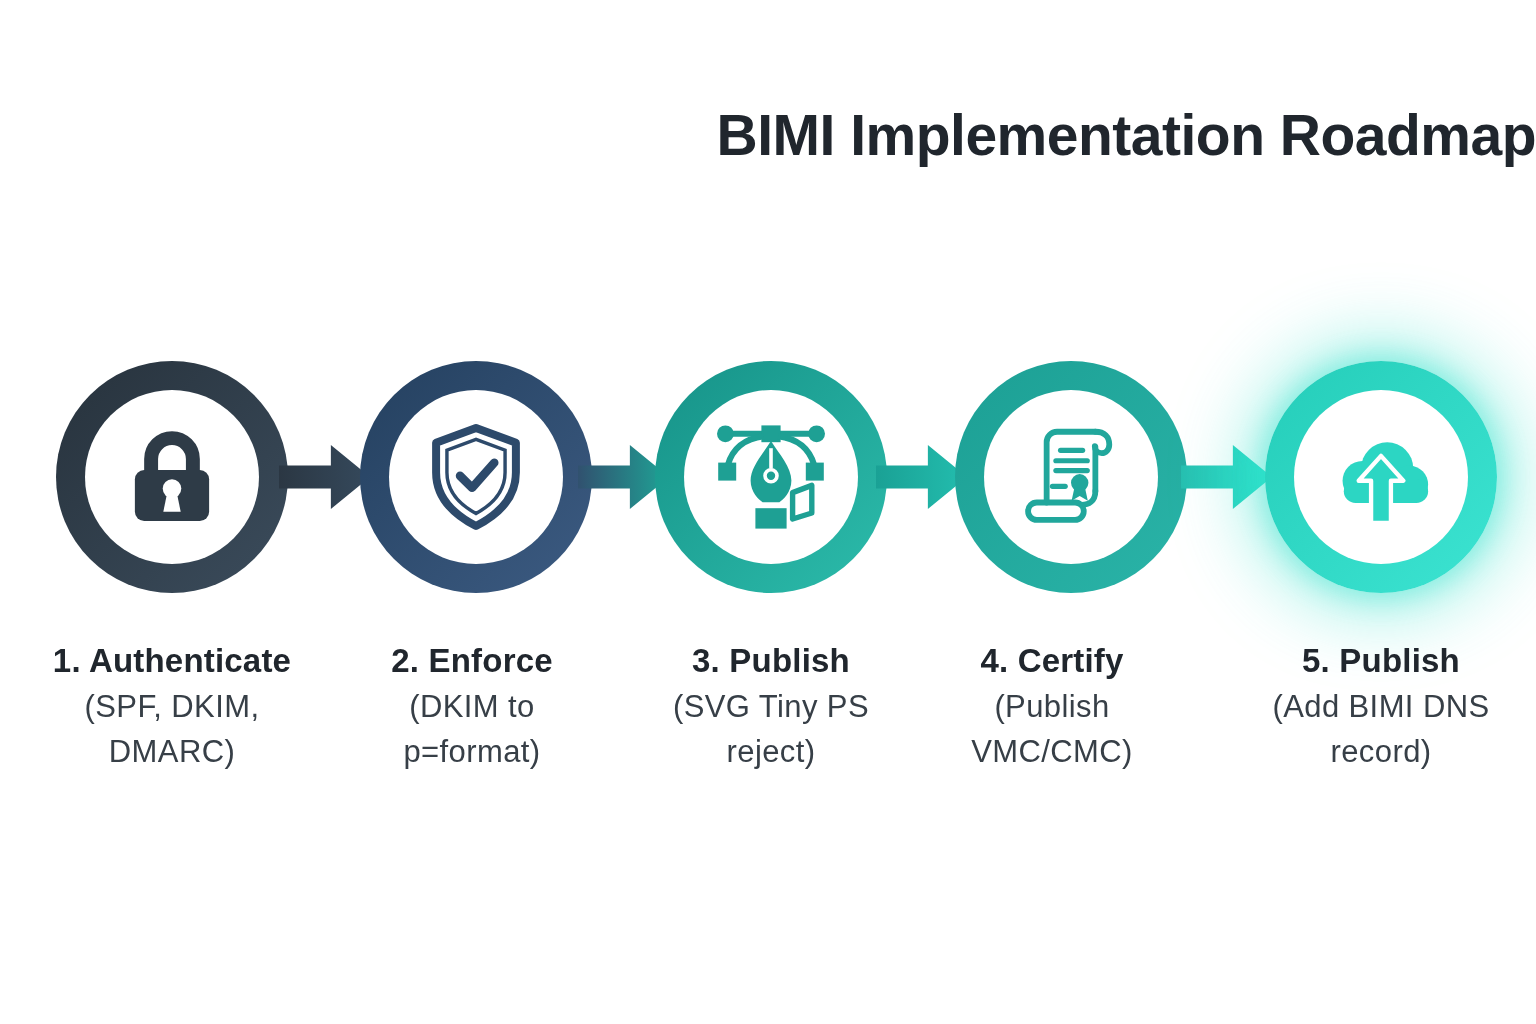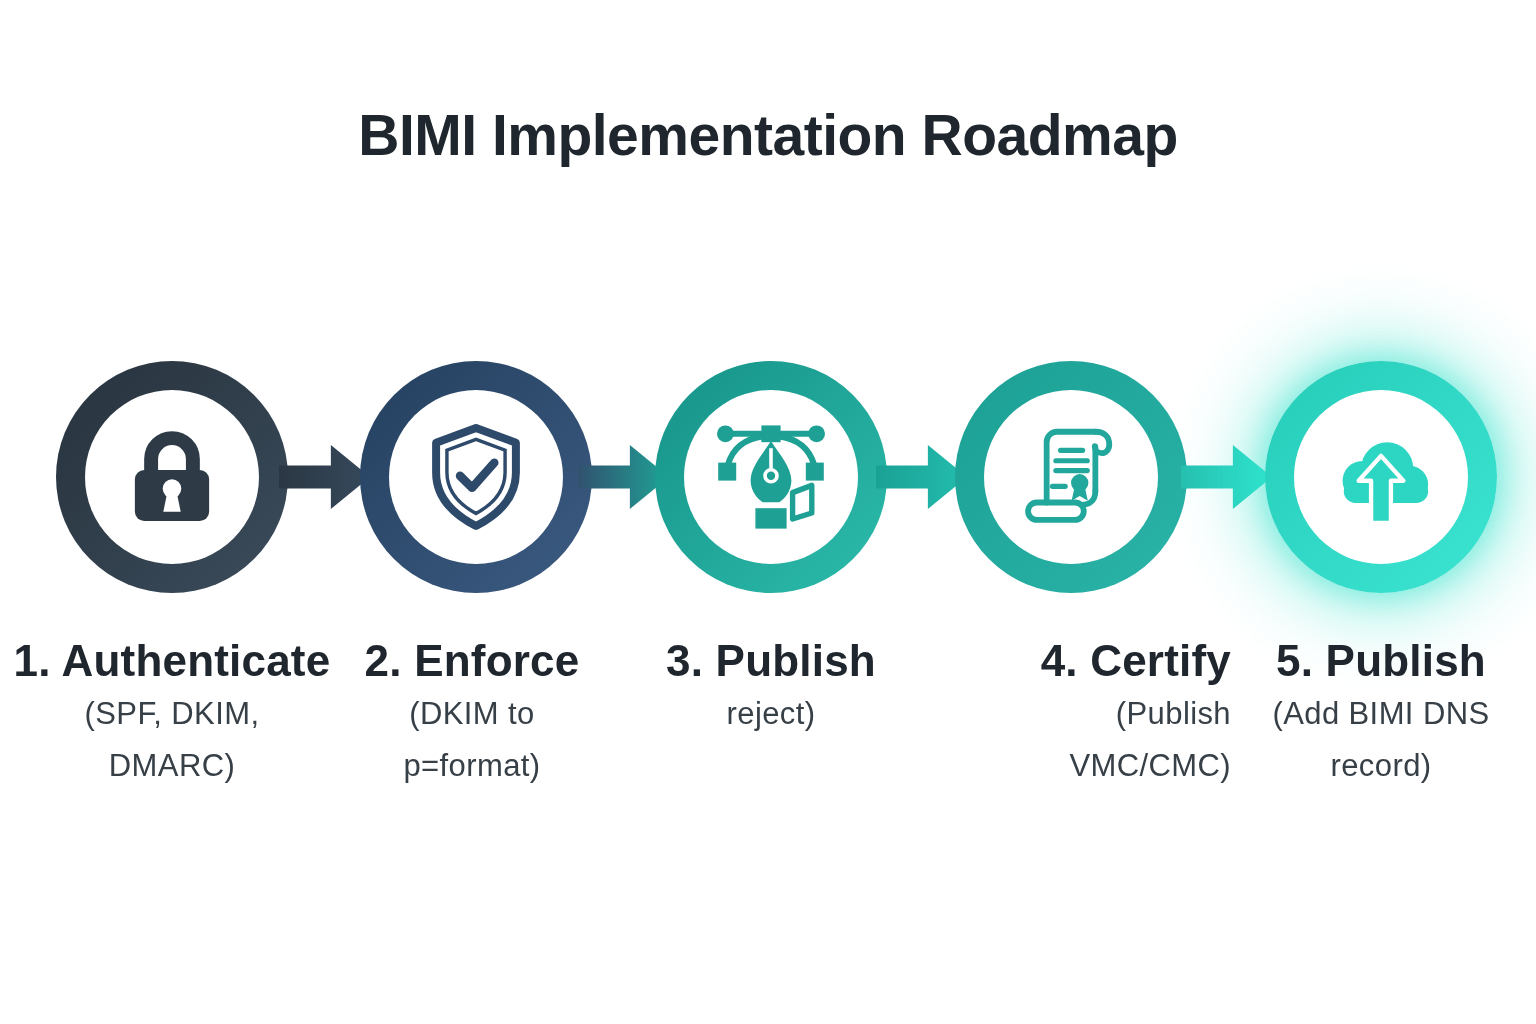--- a/index.html
+++ b/index.html
@@ -12,21 +12,21 @@
     height: 1024px;
     background: #ffffff;
     overflow: hidden;
   }
 
   .title {
     position: absolute;
     top: 102px;
     left: 0;
     width: 100%;
-    text-align: center;
+    text-align: right;
     font-size: 57px;
     font-weight: 800;
     letter-spacing: -0.5px;
     color: #20262d;
   }
 
   
   .ring {
     position: absolute;
     top: 361px;
@@ -76,37 +76,36 @@
   
   .label {
     position: absolute;
     top: 638px;
     width: 320px;
     text-align: center;
   }
   .l0 { left: 12px; }
   .l1 { left: 312px; }
   .l2 { left: 611px; }
-  .l3 { left: 911px; text-align: right; }
+  .l3 { left: 892px; }
   .l4 { left: 1221px; }
 
   .step-heading {
-    font-size: 44px;
+    font-size: 33px;
     font-weight: 700;
     color: #20262d;
     line-height: 46px;
     letter-spacing: 0.2px;
   }
   .step-detail {
     font-size: 31px;
     font-weight: 400;
     color: #373f47;
     line-height: 45px;
     letter-spacing: 0.4px;
-    margin-top: 7px;
   }
 </style>
 </head>
 <body style="background: rgb(255, 255, 255);">
 
 <div class="canvas" style="background: rgb(255, 255, 255);">
 
   <h1 class="title" style="color: rgb(32, 38, 45);">BIMI Implementation Roadmap</h1>
 
   <div class="ring s0" style="--c1: #27323c; --c2: #3b4c5c; --icon: #2e3b47;">
@@ -195,20 +194,21 @@
   </div>
 
   <div class="label l1">
     <div class="step-heading"><span>2.</span> <span>Enforce</span></div>
     <div class="step-detail">(DKIM to</div>
     <div class="step-detail">p=format)</div>
   </div>
 
   <div class="label l2">
     <div class="step-heading"><span>3.</span> <span>Publish</span></div>
+    <div class="step-detail">(SVG Tiny PS</div>
     <div class="step-detail">reject)</div>
   </div>
 
   <div class="label l3">
     <div class="step-heading"><span>4.</span> <span>Certify</span></div>
     <div class="step-detail">(Publish</div>
     <div class="step-detail">VMC/CMC)</div>
   </div>
 
   <div class="label l4">

